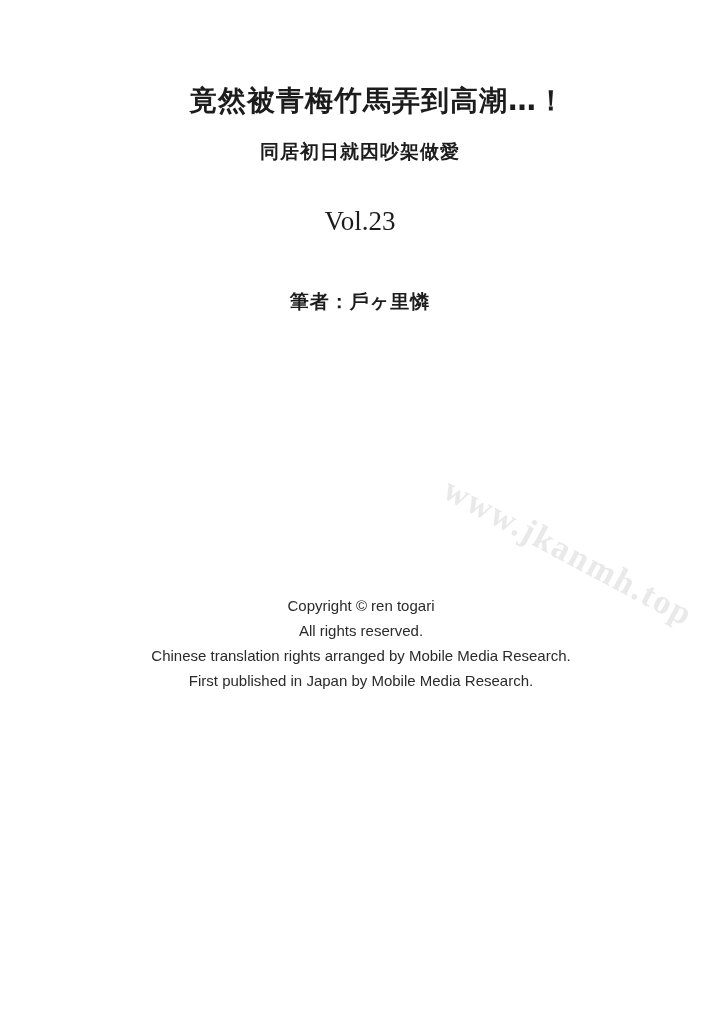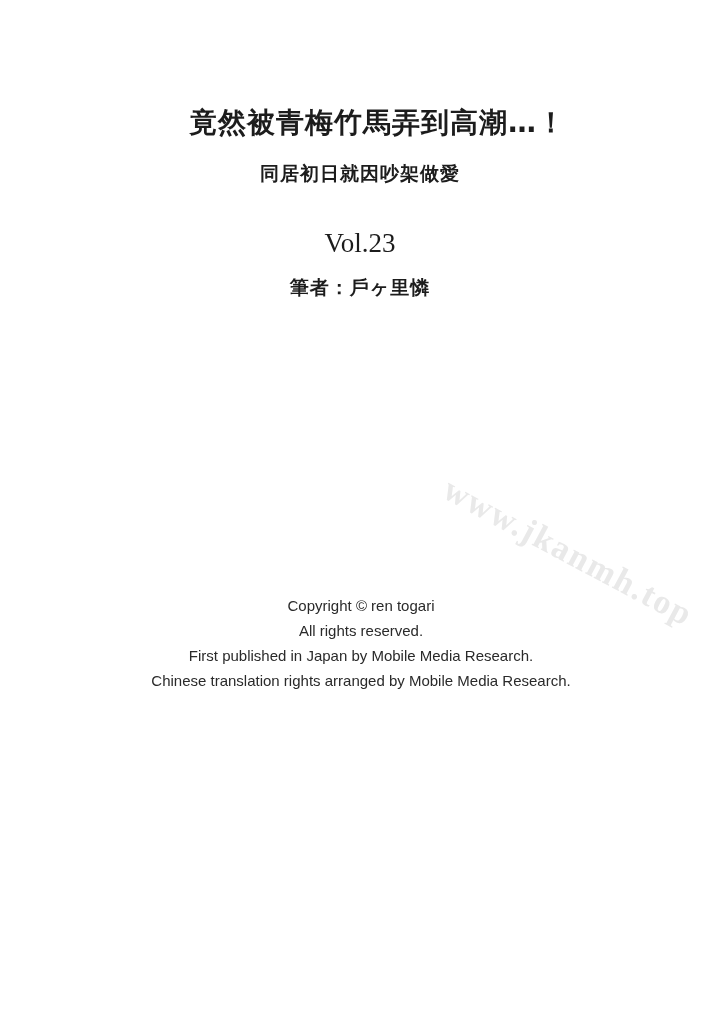--- a/index.html
+++ b/index.html
@@ -49,21 +49,21 @@
   
   .title-block {
     position: absolute;
     left: 0;
     top: 0;
     width: 720px;
     text-align: center;
     z-index: 2;
   }
   .main-title {
-    margin-top: 106px;
+    margin-top: 84px;
     font-family: "DejaVu Sans", sans-serif;
     font-weight: bold;
     font-size: 28px;
     letter-spacing: 1px;
     line-height: 1.2;
     color: #1c1c1c;
     padding-left: 35px;
   }
   .sub-title {
     margin-top: 22px;
@@ -76,21 +76,21 @@
   }
   .volume {
     margin-top: 44px;
     font-family: "Liberation Serif", serif;
     font-weight: normal;
     font-size: 27px;
     letter-spacing: 0px;
     color: #1c1c1c;
   }
   .author {
-    margin-top: 16px;
+    margin-top: 52px;
     font-family: "DejaVu Sans", sans-serif;
     font-weight: bold;
     font-size: 19px;
     letter-spacing: 1px;
     color: #1c1c1c;
   }
 
   
   .copyright-block {
     position: absolute;
@@ -119,17 +119,17 @@
   <div class="title-block">
     <div class="main-title">竟然被青梅竹馬弄到高潮…！</div>
     <div class="sub-title">同居初日就因吵架做愛</div>
     <div class="volume">Vol.23</div>
     <div class="author">筆者：戶ヶ里憐</div>
   </div>
 
   <div class="copyright-block">
     <div class="copyright-line">Copyright © ren togari</div>
     <div class="copyright-line">All rights reserved.</div>
+    <div class="copyright-line">Chinese translation rights arranged by Mobile Media Research.</div>
     <div class="copyright-line">First published in Japan by Mobile Media Research.</div>
-    <div class="copyright-line">Chinese translation rights arranged by Mobile Media Research.</div>
   </div>
 
 </div>
 
 </body></html>

